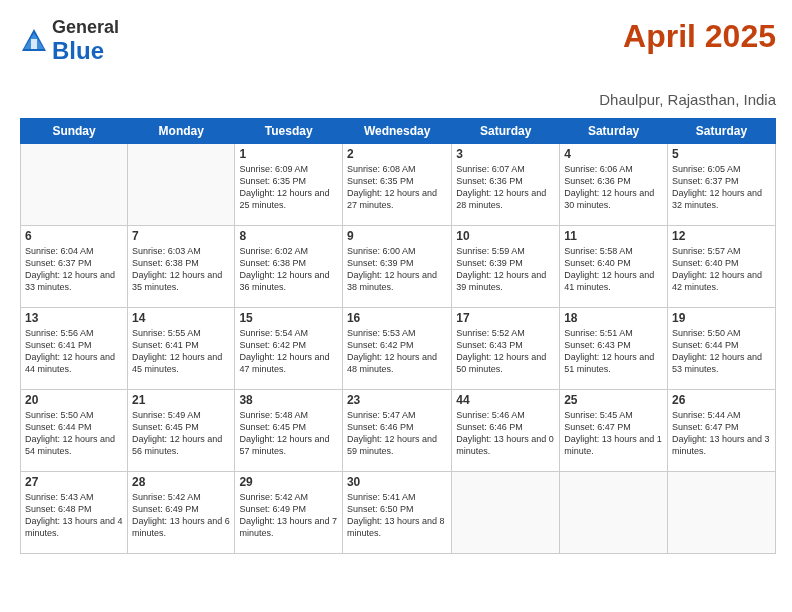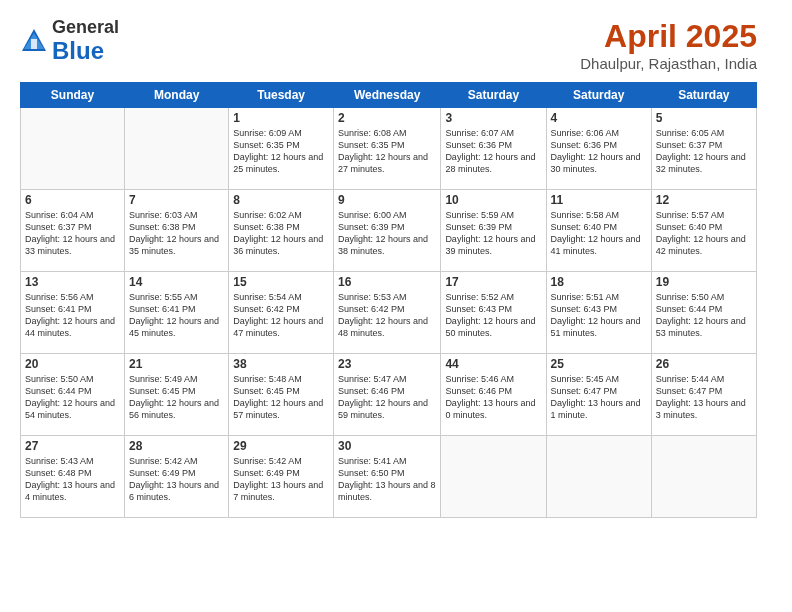--- a/index.html
+++ b/index.html
@@ -6,21 +6,21 @@
     body {
       font-family: Arial, sans-serif;
       background: #fff;
       width: 792px;
       height: 612px;
       overflow: hidden;
     }
     .page {
       width: 792px;
       min-height: 612px;
-      padding: 18px 35px 10px 20px;
+      padding: 18px 16px 10px 20px;
       background: #fff;
     }
     .header {
       display: flex;
       justify-content: space-between;
       align-items: flex-start;
       margin-bottom: 10px;
     }
     .logo {
       display: flex;
@@ -50,20 +50,21 @@
       text-align: right;
     }
     .month-title {
       font-size: 32px;
       font-weight: bold;
       color: #c2410c;
     }
     .subtitle {
       font-size: 15px;
       color: #555;
+      margin-top: 36px;
     }
     .calendar {
       width: 100%;
       border-collapse: collapse;
     }
     .calendar th {
       background: #1565c0;
       color: #fff;
       font-size: 12px;
       font-weight: bold;

